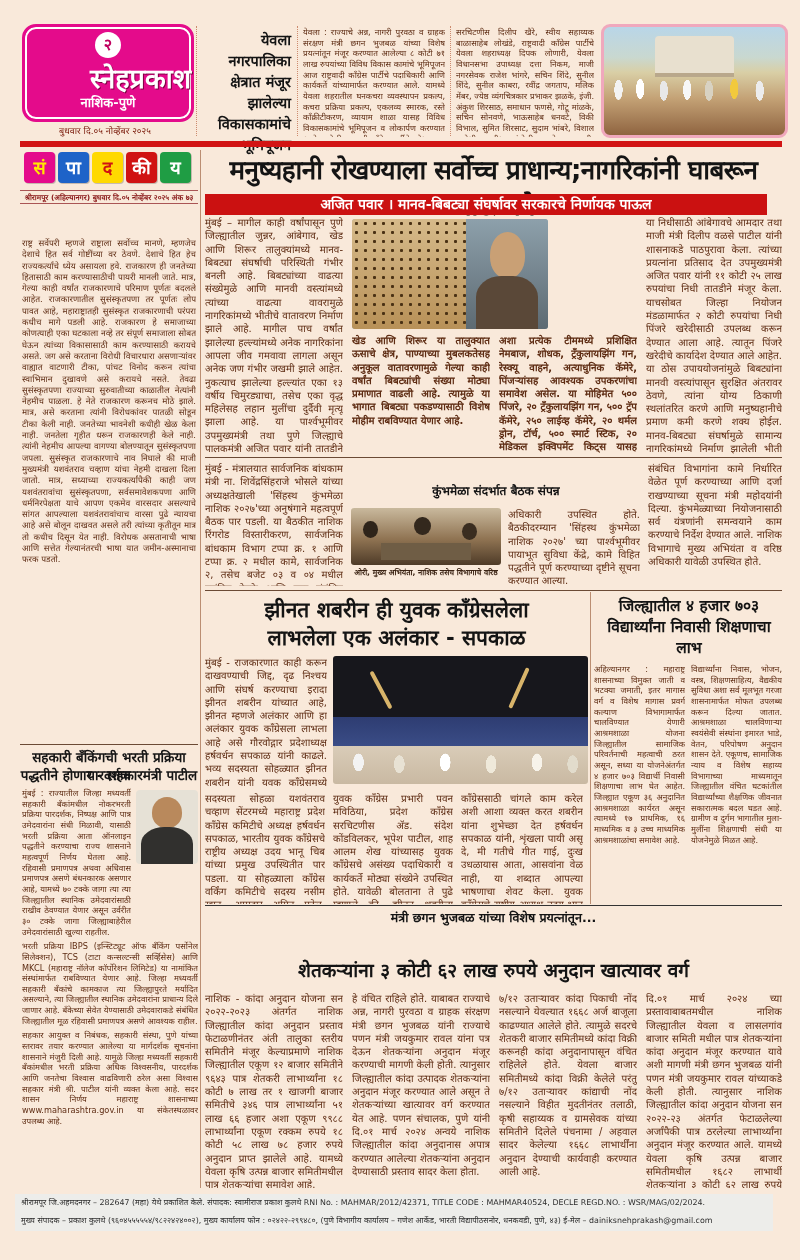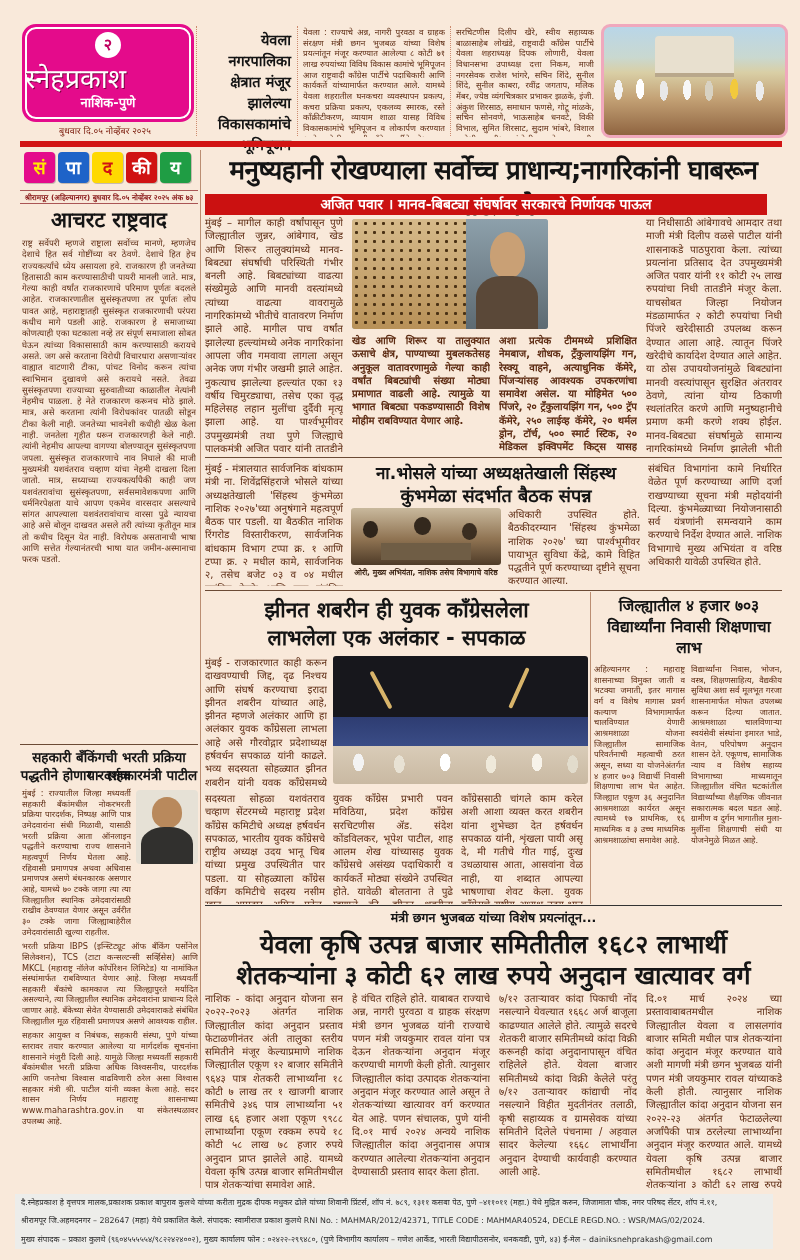--- a/index.html
+++ b/index.html
@@ -10,22 +10,22 @@
   .body-sm{font-size:8.2px;line-height:1.3;text-align:justify;overflow:hidden;color:#5e2c13;}
   .hl{color:#141414;font-weight:800;}
   .center{text-align:center;}
   .vrule{border-left:1px dotted #cc8a6e;}
   .hline{background:#6b4a35;height:1px;}
   .photo{position:absolute;border-radius:3px;overflow:hidden;}
   
   .mast{background:#e40b8b;border:3px solid #e40b8b;border-radius:14px;box-shadow:inset 0 0 0 2px #fff;}
   .mast-circle{position:absolute;left:50%;top:5px;transform:translateX(-50%);width:26px;height:26px;
      background:#fff;border-radius:50%;color:#c00060;font-weight:800;font-size:16px;line-height:26px;text-align:center;}
-  .mast-title{position:absolute;left:0;right:0;top:32px;text-align:left;color:#ffffff;
-     font-weight:400;font-size:27px;text-shadow:1px 1px 0 #7a0040;}
+  .mast-title{position:absolute;left:0;right:0;top:32px;text-align:right;color:#ffffff;
+     font-weight:700;font-size:27px;text-shadow:1px 1px 0 #7a0040;}
   .mast-sub{position:absolute;left:0;right:0;top:66px;text-align:center;color:#fff;font-weight:700;font-size:13px;}
   .letterbox{display:inline-block;width:31px;height:31px;margin-right:3px;border-radius:4px;
      text-align:center;font-weight:800;font-size:18px;line-height:31px;box-shadow:1px 1px 0 #00000033;}
   .l1{background:#e40b8b;color:#ffe800;}
   .l2{background:#1e63c8;color:#ffffff;}
   .l3{background:#ffd900;color:#d01212;}
   .l4{background:#d01212;color:#ffffff;}
   .l5{background:#1f9d44;color:#ffffff;}
   .redband{background:#cb1111;color:#ffffff;font-weight:700;}
   .capt{font-size:7.6px;color:#3c2414;font-weight:700;text-align:center;line-height:1.2;}
@@ -68,21 +68,20 @@
            radial-gradient(ellipse 7px 17px at 86% 62%, #ececec 58%, transparent 60%);"></div>
   </div>
 
   <div class="abs" style="left:20px;top:141px;width:762px;height:6px;background:#d21414;"></div>
 
   <div class="abs" style="left:24px;top:152px;width:172px;">
     <span class="letterbox l1">सं</span><span class="letterbox l2">पा</span><span class="letterbox l3">द</span><span class="letterbox l4">की</span><span class="letterbox l5">य</span>
   </div>
   <div class="abs center" style="left:20px;top:190px;width:178px;font-size:7.4px;font-weight:700;color:#8a1a1a;
        border-top:1px solid #a55;border-bottom:1px solid #a55;padding:1px 0;">श्रीरामपूर (अहिल्यानगर) बुधवार दि.०५ नोव्हेंबर २०२५ अंक ७३</div>
-  <div class="abs hl center" style="left:20px;top:205px;width:178px;font-size:21px;">आचरट राष्ट्रवाद</div>
   <div class="abs body-txt" style="left:22px;top:238px;width:174px;height:504px;font-size:8.5px;">राष्ट्र सर्वेपरी म्हणजे राष्ट्राला सर्वोच्च मानणे, म्हणजेच देशाचे हित सर्व गोष्टींच्या वर ठेवणे. देशाचे हित हेच राज्यकर्त्यांचे ध्येय असायला हवे. राजकारण ही जनतेच्या हितासाठी काम करण्यासाठीची पायरी मानली जाते. मात्र, गेल्या काही वर्षांत राजकारणाचे परिमाण पूर्णतः बदलले आहेत. राजकारणातील सुसंस्कृतपणा तर पूर्णतः लोप पावत आहे, महाराष्ट्रातही सुसंस्कृत राजकारणाची परंपरा कधीच मागे पडली आहे. राजकारण हे समाजाच्या कोणत्याही एका घटकाला नव्हे तर संपूर्ण समाजाला सोबत घेऊन त्यांच्या विकासासाठी काम करण्यासाठी करायचे असते. जग असे करताना विरोधी विचारधारा असणाऱ्यांवर वाह्यात वाटणारी टीका, पांचट विनोद करून त्यांचा स्वाभिमान दुखावणे असे करायचे नसते. तेवढा सुसंस्कृतपणा राज्याच्या सुरुवातीच्या काळातील नेत्यांनी नेहमीच पाळला. हे नेते राजकारण करूनच मोठे झाले. मात्र, असे करताना त्यांनी विरोधकांवर पातळी सोडून टीका केली नाही. जनतेच्या भावनेशी कधीही खेळ केला नाही. जनतेला गृहीत धरून राजकारणही केले नाही. त्यांनी नेहमीच आपल्या वागण्या बोलण्यातून सुसंस्कृतपणा जपला. सुसंस्कृत राजकारणाचे नाव निघाले की माजी मुख्यमंत्री यशवंतराव चव्हाण यांचा नेहमी दाखला दिला जातो. मात्र, सध्याच्या राज्यकर्त्यांपैकी काही जण यशवंतरावांचा सुसंस्कृतपणा, सर्वसमावेशकपणा आणि धर्मनिरपेक्षता याचे आपण एकमेव वारसदार असल्याचे सांगत आपल्याला यशवंतरावांचाच वारसा पुढे न्यायचा आहे असे बोलून दाखवत असले तरी त्यांच्या कृतीतून मात्र तो कधीच दिसून येत नाही. विरोधक असतानाची भाषा आणि सत्तेत गेल्यानंतरची भाषा यात जमीन-अस्मानाचा फरक पडतो.</div>
 
   <div class="abs" style="left:200px;top:150px;width:1px;height:1038px;background:#bb8e72;"></div>
 
   <div class="abs hl center" style="left:205px;top:151px;width:577px;font-size:26px;letter-spacing:-0.5px;">मनुष्यहानी रोखण्याला सर्वोच्च प्राधान्य;नागरिकांनी घाबरून जाऊ नये</div>
   <div class="abs redband center" style="left:205px;top:194px;width:562px;height:21px;font-size:14px;line-height:21px;">अजित पवार । मानव-बिबट्या संघर्षावर सरकारचे निर्णायक पाऊल</div>
 
   <div class="abs body-txt" style="left:205px;top:216px;width:138px;height:238px;">मुंबई – मागील काही वर्षांपासून पुणे जिल्ह्यातील जुन्नर, आंबेगाव, खेड आणि शिरूर तालुक्यांमध्ये मानव-बिबट्या संघर्षाची परिस्थिती गंभीर बनली आहे. बिबट्यांच्या वाढत्या संख्येमुळे आणि मानवी वस्त्यांमध्ये त्यांच्या वाढत्या वावरामुळे नागरिकांमध्ये भीतीचे वातावरण निर्माण झाले आहे. मागील पाच वर्षांत झालेल्या हल्ल्यांमध्ये अनेक नागरिकांना आपला जीव गमवावा लागला असून अनेक जण गंभीर जखमी झाले आहेत. नुकत्याच झालेल्या हल्ल्यांत एका १३ वर्षीय चिमुरड्याचा, तसेच एका वृद्ध महिलेसह लहान मुलींचा दुर्दैवी मृत्यू झाला आहे. या पार्श्वभूमीवर उपमुख्यमंत्री तथा पुणे जिल्ह्याचे पालकमंत्री अजित पवार यांनी तातडीने बैठक घेऊन उपाययोजनांचे निर्देश दिले.</div>
   <div class="abs body-txt pad-photo" style="left:352px;top:216px;width:138px;height:238px;box-sizing:border-box;">खेड आणि शिरूर या तालुक्यात ऊसाचे क्षेत्र, पाण्याच्या मुबलकतेसह अनुकूल वातावरणामुळे गेल्या काही वर्षांत बिबट्यांची संख्या मोठ्या प्रमाणात वाढली आहे. त्यामुळे या भागात बिबट्या पकडण्यासाठी विशेष मोहीम राबविण्यात येणार आहे.</div>
   <div class="abs body-txt pad-photo" style="left:499px;top:216px;width:138px;height:238px;box-sizing:border-box;">अशा प्रत्येक टीममध्ये प्रशिक्षित नेमबाज, शोधक, ट्रॅंकुलायझिंग गन, रेस्क्यू वाहने, अत्याधुनिक कॅमेरे, पिंजऱ्यांसह आवश्यक उपकरणांचा समावेश असेल. या मोहिमेत ५०० पिंजरे, २० ट्रॅंकुलायझिंग गन, ५०० ट्रॅप कॅमेरे, २५० लाईव्ह कॅमेरे, २० थर्मल ड्रोन, टॉर्च, ५०० स्मार्ट स्टिक, २० मेडिकल इक्विपमेंट किट्स यासह प्रत्येक टीमसाठी ५-६ प्रशिक्षित सदस्य असणार आहेत.</div>
@@ -93,22 +92,21 @@
          background:radial-gradient(#4a3114 1.3px, transparent 1.8px) 0 0/9px 9px, linear-gradient(#d6ba8a,#b89158);"></div>
     <div class="abs" style="left:58%;top:0;width:42%;height:100%;background:linear-gradient(#8da0ab,#5d6a72);">
       <div class="abs" style="left:30%;top:12%;width:42%;height:42%;background:#c9a075;border-radius:50% 50% 45% 45%;"></div>
       <div class="abs" style="left:12%;top:52%;width:76%;height:48%;background:#5a4838;border-radius:40% 40% 0 0;"></div>
     </div>
   </div>
 
   <div class="abs hline" style="left:205px;top:457px;width:577px;"></div>
 
   <div class="abs body-txt" style="left:205px;top:462px;width:138px;height:124px;">मुंबई - मंत्रालयात सार्वजनिक बांधकाम मंत्री ना. शिवेंद्रसिंहराजे भोसले यांच्या अध्यक्षतेखाली 'सिंहस्थ कुंभमेळा नाशिक २०२७'च्या अनुषंगाने महत्वपूर्ण बैठक पार पडली. या बैठकीत नाशिक रिंगरोड विस्तारीकरण, सार्वजनिक बांधकाम विभाग टप्पा क्र. १ आणि टप्पा क्र. २ मधील कामे, सार्वजनिक २, तसेच बजेट ०३ व ०४ मधील प्रलंबित देयके आणि इतर संबंधित विषयांवर सविस्तर आढावा घेण्यात आला. या बैठकीस संजय दशपुते, सचिव (रस्ते), आबासाहेब नागणोडे, सचिव (बांधकामे), प्रशांत</div>
-  <div class="abs hl center" style="left:350px;top:462px;width:292px;font-size:17px;line-height:1.3;">ना.भोसले यांच्या अध्यक्षतेखाली सिंहस्थ</div>
-  <div class="abs hl center" style="left:350px;top:484px;width:292px;font-size:18px;line-height:1.3;">कुंभमेळा संदर्भात बैठक संपन्न</div>
+  <div class="abs hl center" style="left:350px;top:484px;width:292px;font-size:12px;line-height:1.3;">कुंभमेळा संदर्भात बैठक संपन्न</div>
   <div class="photo" style="left:351px;top:508px;width:150px;height:57px;
        background:linear-gradient(180deg,#c9b99d 0%,#8f7352 55%,#4e3b28 100%);">
     <div class="abs" style="left:8%;top:22%;width:10%;height:30%;background:#2e241a;border-radius:50%;"></div>
     <div class="abs" style="left:42%;top:16%;width:11%;height:32%;background:#33281d;border-radius:50%;"></div>
     <div class="abs" style="left:74%;top:26%;width:10%;height:30%;background:#3a2d20;border-radius:50%;"></div>
     <div class="abs" style="left:20%;top:62%;width:60%;height:30%;background:#6f5d45;"></div>
   </div>
   <div class="abs capt" style="left:349px;top:568px;width:154px;">ओरी, मुख्य अभियंता, नाशिक तसेच विभागाचे वरिष्ठ</div>
   <div class="abs body-txt" style="left:508px;top:508px;width:132px;height:78px;">अधिकारी उपस्थित होते. बैठकीदरम्यान 'सिंहस्थ कुंभमेळा नाशिक २०२७' च्या पार्श्वभूमीवर पायाभूत सुविधा केंद्रे, कामे विहित पद्धतीने पूर्ण करण्याच्या दृष्टीने सूचना करण्यात आल्या.</div>
   <div class="abs body-txt" style="left:648px;top:462px;width:134px;height:124px;">संबंधित विभागांना कामे निर्धारित वेळेत पूर्ण करण्याच्या आणि दर्जा राखण्याच्या सूचना मंत्री महोदयांनी दिल्या. कुंभमेळ्याच्या नियोजनासाठी सर्व यंत्रणांनी समन्वयाने काम करण्याचे निर्देश देण्यात आले. नाशिक विभागाचे मुख्य अभियंता व वरिष्ठ अधिकारी यावेळी उपस्थित होते.</div>
@@ -135,39 +133,37 @@
   <div class="abs body-txt" style="left:333px;top:792px;width:120px;height:112px;">युवक काँग्रेस प्रभारी पवन मविठिया, प्रदेश काँग्रेस सरचिटणीस ॲड. संदेश कोंडविलकर, भूपेश पाटील, शाह आलम शेख यांच्यासह युवक काँग्रेसचे असंख्य पदाधिकारी व कार्यकर्ते मोठ्या संख्येने उपस्थित होते. यावेळी बोलताना ते पुढे म्हणाले की, झीनत शबरीला कसलीही राजकीय पार्श्वभूमी नाही पण तीनी कष्ट करण्याची, समाजासाठी काहीतरी करण्याची प्रचंड मोठी इच्छाशक्ती आहे. ती नक्कीच युवक</div>
   <div class="abs body-txt" style="left:461px;top:792px;width:122px;height:112px;">काँग्रेससाठी चांगले काम करेल अशी आशा व्यक्त करत शबरीन यांना शुभेच्छा देत हर्षवर्धन सपकाळ यांनी, शृंखला पायी असू दे, मी गतीचे गीत गाई, दुःख उधळायास आता, आसवांना वेळ नाही, या शब्दात आपल्या भाषणाचा शेवट केला. युवक काँग्रेसचे राष्ट्रीय अध्यक्ष उदय भानू चीब यावेळी म्हणाले की, देशातील युवकांचा आवाज दडपण्याचा प्रयत्न भाजपा सरकार करेल त्यावेळी युवक काँग्रेसच्या पदाधिकाऱ्यांच्या पाठीशी सर्वांनी खंबीरपणे उभे राहिले पाहिजे.</div>
 
   <div class="abs" style="left:590px;top:592px;width:1px;height:312px;background:#bb8e72;"></div>
   <div class="abs hl center" style="left:594px;top:596px;width:190px;font-size:15.5px;line-height:1.35;">जिल्ह्यातील ४ हजार ७०३ विद्यार्थ्यांना निवासी शिक्षणाचा लाभ</div>
   <div class="abs body-sm" style="left:594px;top:664px;width:91px;height:240px;">अहिल्यानगर : महाराष्ट्र शासनाच्या विमुक्त जाती व भटक्या जमाती, इतर मागास वर्ग व विशेष मागास प्रवर्ग कल्याण विभागामार्फत चालविण्यात येणारी आश्रमशाळा योजना जिल्ह्यातील सामाजिक परिवर्तनाची महत्वाची ठरत असून, सध्या या योजनेअंतर्गत ४ हजार ७०३ विद्यार्थी निवासी शिक्षणाचा लाभ घेत आहेत. जिल्ह्यात एकूण ३६ अनुदानित आश्रमशाळा कार्यरत असून त्यामध्ये १७ प्राथमिक, १६ माध्यमिक व ३ उच्च माध्यमिक आश्रमशाळांचा समावेश आहे.</div>
   <div class="abs body-sm" style="left:691px;top:664px;width:91px;height:240px;">विद्यार्थ्यांना निवास, भोजन, वस्त्र, शिक्षणसाहित्य, वैद्यकीय सुविधा अशा सर्व मूलभूत गरजा शासनामार्फत मोफत उपलब्ध करून दिल्या जातात. आश्रमशाळा चालविणाऱ्या स्वयंसेवी संस्थांना इमारत भाडे, वेतन, परिपोषण अनुदान शासन देते. एकूणच, सामाजिक न्याय व विशेष सहाय्य विभागाच्या माध्यमातून जिल्ह्यातील वंचित घटकांतील विद्यार्थ्यांच्या शैक्षणिक जीवनात सकारात्मक बदल घडत आहे. ग्रामीण व दुर्गम भागातील मुला-मुलींना शिक्षणाची संधी या योजनेमुळे मिळत आहे.</div>
 
   <div class="abs hline" style="left:205px;top:905px;width:577px;background:#333;"></div>
   <div class="abs kick center" style="left:205px;top:909px;width:577px;font-size:12.5px;">मंत्री छगन भुजबळ यांच्या विशेष प्रयत्नांतून...</div>
-  <div class="abs hl center" style="left:205px;top:926px;width:577px;font-size:25px;">येवला कृषि उत्पन्न बाजार समितीतील १६८२ लाभार्थी</div>
-  <div class="abs hl center" style="left:205px;top:957px;width:577px;font-size:25px;">शेतकऱ्यांना ३ कोटी ६२ लाख रुपये अनुदान खात्यावर वर्ग</div>
+  <div class="abs hl center" style="left:205px;top:957px;width:577px;font-size:19px;">शेतकऱ्यांना ३ कोटी ६२ लाख रुपये अनुदान खात्यावर वर्ग</div>
   <div class="abs body-txt" style="left:205px;top:992px;width:138px;height:196px;">नाशिक - कांदा अनुदान योजना सन २०२२-२०२३ अंतर्गत नाशिक जिल्ह्यातील कांदा अनुदान प्रस्ताव फेटाळणीनंतर अंती तालुका स्तरीय समितीने मंजूर केल्याप्रमाणे नाशिक जिल्ह्यातील एकूण १२ बाजार समितीने ९६४३ पात्र शेतकरी लाभार्थ्यांना १८ कोटी ७ लाख तर १ खाजगी बाजार समितीचे ३४६ पात्र लाभार्थ्यांना ५१ लाख ६६ हजार अशा एकूण ९९८८ लाभार्थ्यांना एकूण रक्कम रुपये १८ कोटी ५८ लाख ७८ हजार रुपये अनुदान प्राप्त झालेले आहे. यामध्ये येवला कृषि उत्पन्न बाजार समितीमधील पात्र शेतकऱ्यांचा समावेश आहे.</div>
   <div class="abs body-txt" style="left:352px;top:992px;width:138px;height:196px;">हे वंचित राहिले होते. याबाबत राज्याचे अन्न, नागरी पुरवठा व ग्राहक संरक्षण मंत्री छगन भुजबळ यांनी राज्याचे पणन मंत्री जयकुमार रावल यांना पत्र देऊन शेतकऱ्यांना अनुदान मंजूर करण्याची मागणी केली होती. त्यानुसार जिल्ह्यातील कांदा उत्पादक शेतकऱ्यांना अनुदान मंजूर करण्यात आले असून ते शेतकऱ्यांच्या खात्यावर वर्ग करण्यात येत आहे. पणन संचालक, पुणे यांनी दि.०१ मार्च २०२४ अन्वये नाशिक जिल्ह्यातील कांदा अनुदानास अपात्र करण्यात आलेल्या शेतकऱ्यांना अनुदान देण्यासाठी प्रस्ताव सादर केला होता.</div>
   <div class="abs body-txt" style="left:499px;top:992px;width:138px;height:196px;">७/१२ उताऱ्यावर कांदा पिकाची नोंद नसल्याने येवल्यात १६६८ अर्ज बाजूला काढण्यात आलेले होते. त्यामुळे सदरचे शेतकरी बाजार समितीमध्ये कांदा विक्री करूनही कांदा अनुदानापासून वंचित राहिलेले होते. येवला बाजार समितीमध्ये कांदा विक्री केलेले परंतु ७/१२ उताऱ्यावर कांद्याची नोंद नसल्याने विहीत मुदतीनंतर तलाठी, कृषी सहाय्यक व ग्रामसेवक यांच्या समितीने दिलेले पंचनामा / अहवाल सादर केलेल्या १६६८ लाभार्थींना अनुदान देण्याची कार्यवाही करण्यात आली आहे.</div>
   <div class="abs body-txt" style="left:646px;top:992px;width:136px;height:196px;">दि.०१ मार्च २०२४ च्या प्रस्तावाबाबतमधील नाशिक जिल्ह्यातील येवला व लासलगांव बाजार समिती मधील पात्र शेतकऱ्यांना कांदा अनुदान मंजूर करण्यात यावे अशी मागणी मंत्री छगन भुजबळ यांनी पणन मंत्री जयकुमार रावल यांच्याकडे केली होती. त्यानुसार नाशिक जिल्ह्यातील कांदा अनुदान योजना सन २०२२-२३ अंतर्गत फेटाळलेल्या अर्जांपैकी पात्र ठरलेल्या लाभार्थ्यांना अनुदान मंजूर करण्यात आले. यामध्ये येवला कृषि उत्पन्न बाजार समितीमधील १६८२ लाभार्थी शेतकऱ्यांना ३ कोटी ६२ लाख रुपये अनुदान खात्यावर वर्ग करण्यात आले आहे.</div>
 
   <div class="abs hline" style="left:20px;top:744px;width:178px;"></div>
   <div class="abs hl center" style="left:20px;top:748px;width:178px;font-size:13.5px;line-height:1.35;">सहकारी बँकिंगची भरती प्रक्रिया पारदर्शक</div>
   <div class="abs hl center" style="left:20px;top:766px;width:178px;font-size:13.5px;line-height:1.35;">पद्धतीने होणार - सहकारमंत्री पाटील</div>
   <div class="abs" style="left:22px;top:788px;width:176px;height:398px;overflow:hidden;">
     <div style="float:right;width:62px;height:74px;margin:2px 0 3px 5px;border-radius:4px;overflow:hidden;position:relative;background:#e6e1d6;">
       <div style="position:absolute;left:26%;top:10%;width:48%;height:42%;background:#b9895c;border-radius:50% 50% 46% 46%;"></div>
       <div style="position:absolute;left:8%;top:50%;width:84%;height:50%;background:#31302e;border-radius:45% 45% 0 0;"></div>
     </div>
     <div class="body-sm">मुंबई : राज्यातील जिल्हा मध्यवर्ती सहकारी बँकांमधील नोकरभरती प्रक्रिया पारदर्शक, निष्पक्ष आणि पात्र उमेदवारांना संधी मिळावी, यासाठी भरती प्रक्रिया आता ऑनलाइन पद्धतीने करण्याचा राज्य शासनाने महत्वपूर्ण निर्णय घेतला आहे. रहिवासी प्रमाणपत्र अथवा अधिवास प्रमाणपत्र असणे बंधनकारक असणार आहे, यामध्ये ७० टक्के जागा त्या त्या जिल्ह्यातील स्थानिक उमेदवारांसाठी राखीव ठेवण्यात येणार असून उर्वरीत ३० टक्के जागा जिल्ह्याबाहेरील उमेदवारांसाठी खुल्या राहतील.</div>
     <div class="body-sm" style="margin-top:4px;">भरती प्रक्रिया IBPS (इन्स्टिट्यूट ऑफ बँकिंग पर्सोनेल सिलेक्शन), TCS (टाटा कन्सल्टन्सी सर्व्हिसेस) आणि MKCL (महाराष्ट्र नॉलेज कॉर्पोरेशन लिमिटेड) या नामांकित संस्थांमार्फत राबविण्यात येणार आहे. जिल्हा मध्यवर्ती सहकारी बँकांचे कामकाज त्या जिल्ह्यापुरते मर्यादित असल्याने, त्या जिल्ह्यातील स्थानिक उमेदवारांना प्राधान्य दिले जाणार आहे. बँकेच्या सेवेत येण्यासाठी उमेदवाराकडे संबंधित जिल्ह्यातील मूळ रहिवासी प्रमाणपत्र असणे आवश्यक राहील.</div>
     <div class="body-sm" style="margin-top:4px;">सहकार आयुक्त व निबंधक, सहकारी संस्था, पुणे यांच्या स्तरावर तयार करण्यात आलेल्या या मार्गदर्शक सूचनांना शासनाने मंजुरी दिली आहे. यामुळे जिल्हा मध्यवर्ती सहकारी बँकांमधील भरती प्रक्रिया अधिक विश्वसनीय, पारदर्शक आणि जनतेचा विश्वास वाढविणारी ठरेल असा विश्वास सहकार मंत्री श्री. पाटील यांनी व्यक्त केला आहे. सदर शासन निर्णय महाराष्ट्र शासनाच्या www.maharashtra.gov.in या संकेतस्थळावर उपलब्ध आहे.</div>
   </div>
 
   <div class="abs" style="left:15px;top:1194px;width:758px;">
-    <div class="foot">दै.स्नेहप्रकाश हे वृत्तपत्र मालक,प्रकाशक प्रकाश बापुराव कुलथे यांच्या करीता मुद्रक दीपक मधुकर ढोले यांच्या शिवानी प्रिंटर्स, शॉप नं. ७८९, १३११ कसबा पेठ, पुणे –४११०११ (महा.) येथे मुद्रित करुन, जिजामाता चौक, नगर परिषद सेंटर, शॉप नं.११,</div>
     <div class="foot">श्रीरामपूर जि.अहमदनगर – 282647 (महा) येथे प्रकाशित केले. संपादक: स्वामीराज प्रकाश कुलथे RNI No. : MAHMAR/2012/42371,  TITLE CODE : MAHMAR40524,  DECLE REGD.NO. : WSR/MAG/02/2024.</div>
     <div class="foot">मुख्य संपादक – प्रकाश कुलथे (९६०४५५५५५४/९८२२४२४००२), मुख्य कार्यालय फोन : ०२४२२-२९९४८०, (पुणे विभागीय कार्यालय – गणेश आर्केड, भारती विद्यापीठसनोर, धनकवडी, पुणे, ४३) ई-मेल – dainiksnehprakash@gmail.com</div>
   </div>
 
 </div>
 
 </body></html>

